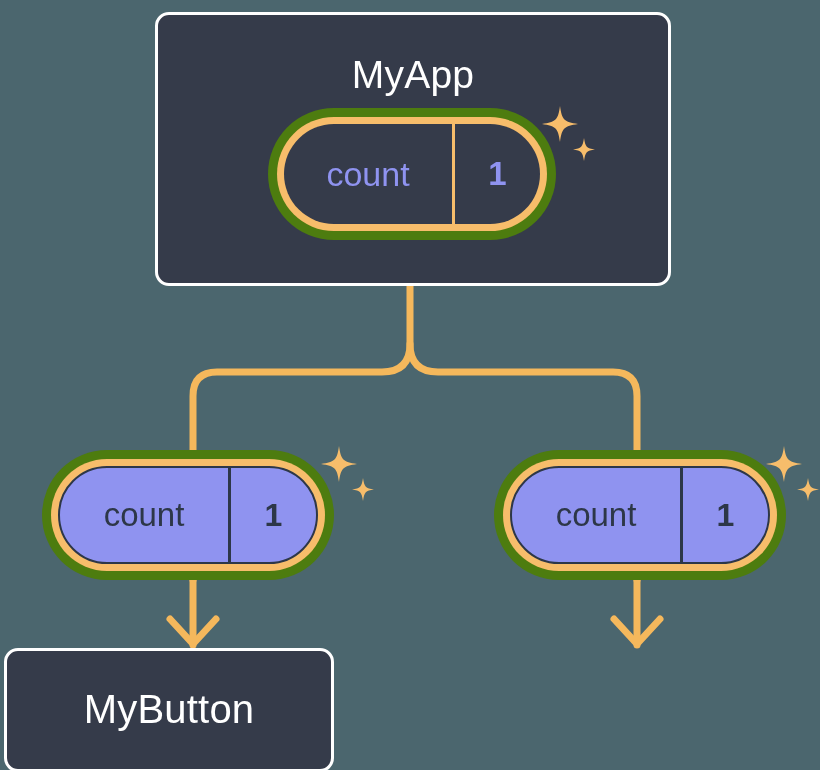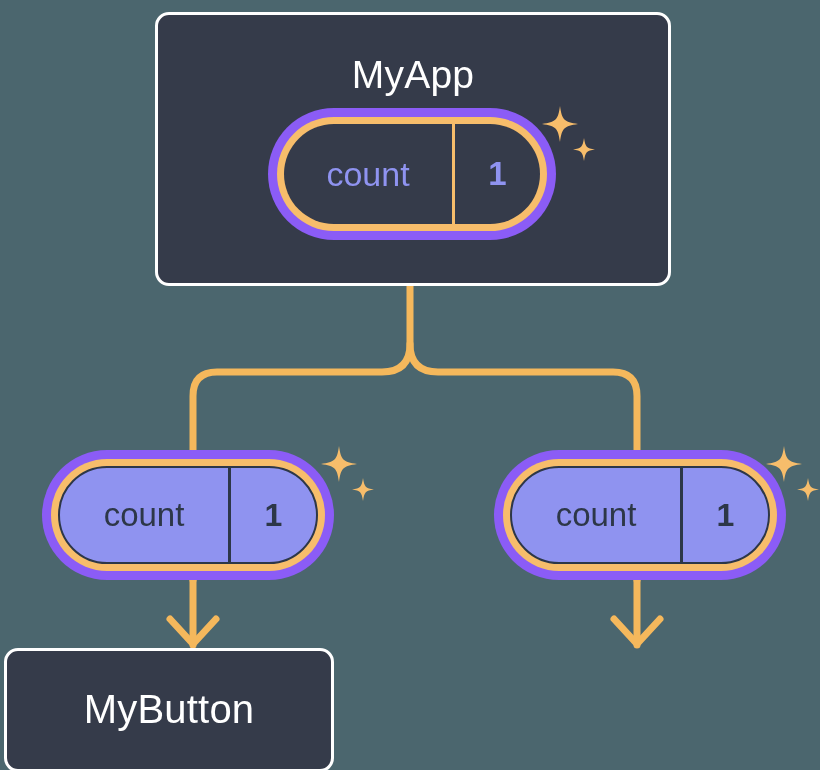--- a/index.html
+++ b/index.html
@@ -76,21 +76,21 @@
     font-size: 40px;
   }
   #card-mybutton-left  { left: 4px; }
 
   
   .pill {
     position: absolute;
     z-index: 3;
     box-sizing: border-box;
     border-radius: 999px;
-    background: #8b5cf6;           
+    background: #4d7c0f;           
     padding: 9px;
     display: flex;
   }
   .pill-inner {
     flex: 1 1 auto;
     box-sizing: border-box;
     border-radius: 999px;
     background: #f7bd6b;           
     padding: 7px;
     display: flex;

